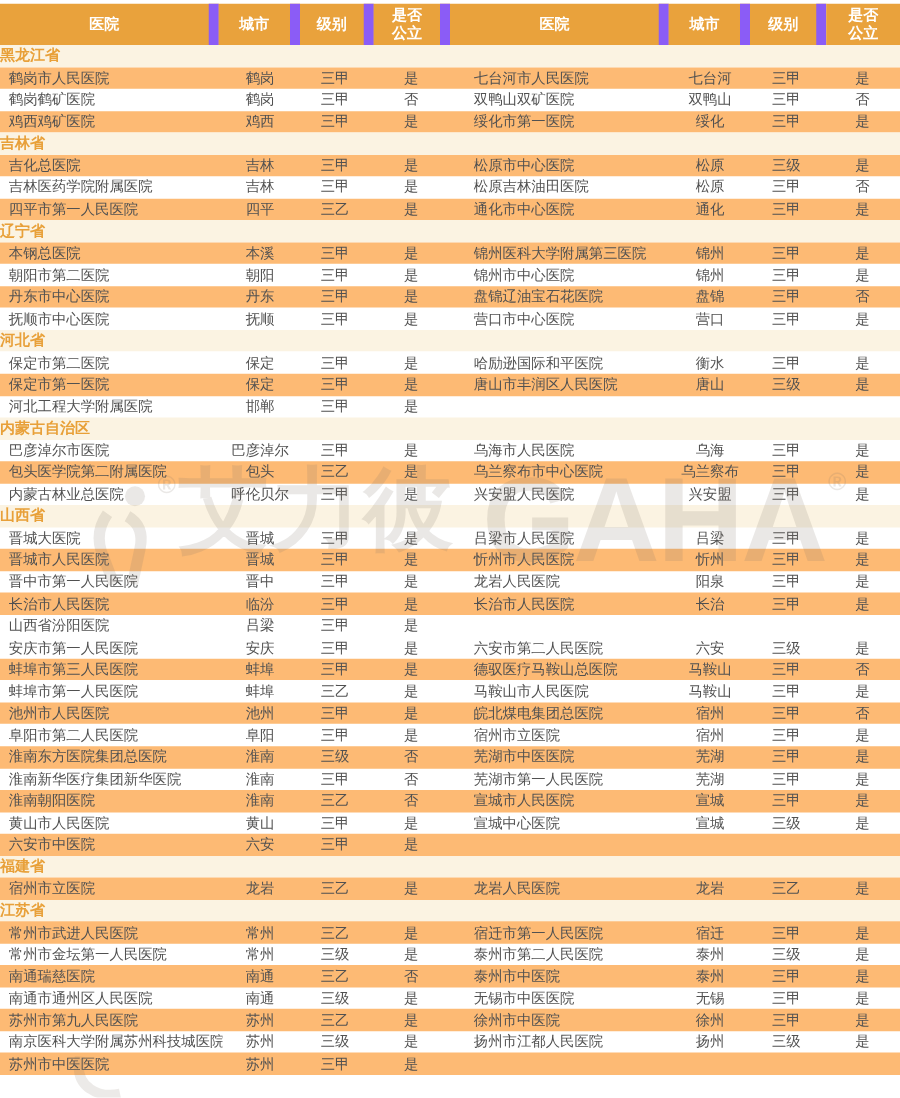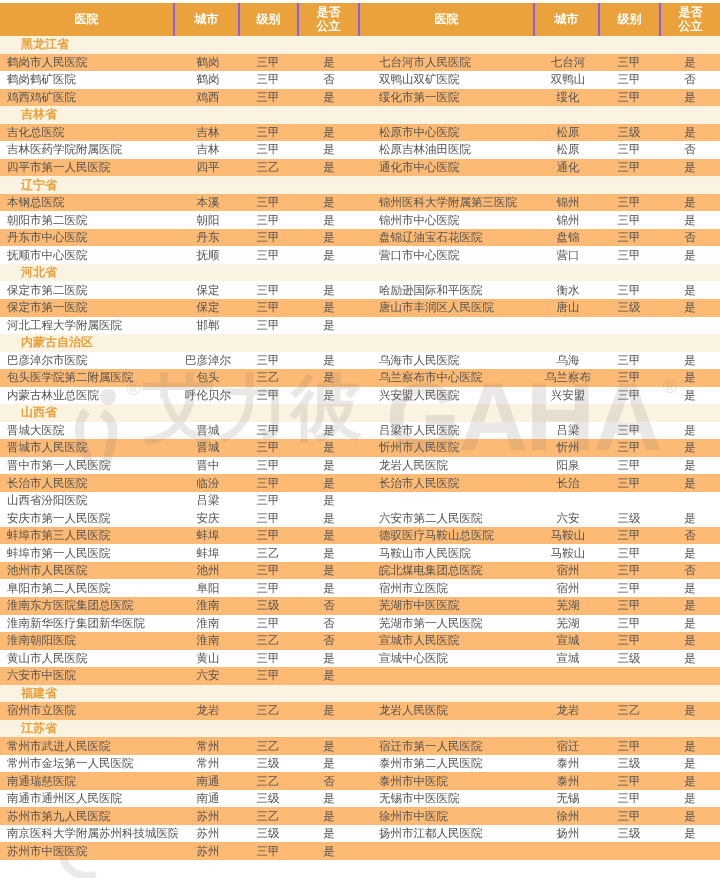--- a/index.html
+++ b/index.html
@@ -7,41 +7,41 @@
     width:720px;height:878px;overflow:hidden;position:relative;
     background:#ffffff;
     font-family:"Liberation Sans","DejaVu Sans",sans-serif;
   }
   .table-wrap{position:relative;width:720px;height:878px;}
   
   .thead{display:flex;height:33px;margin-top:3px;position:relative;z-index:2;}
   .hcell{
     background:#E9A23C;color:#fff;font-weight:bold;font-size:12px;
     display:flex;align-items:center;justify-content:center;text-align:center;
-    box-sizing:border-box;border-right:2px solid #8b5cf6;line-height:1.1;
+    box-sizing:border-box;border-right:8px solid #8b5cf6;line-height:1.1;
   }
   .hcell:last-child{border-right:none;}
   .w-hosp{width:178px;}
   .w-city{width:66px;}
   .w-lvl{width:60px;}
   .w-pub{width:62px;}
   .w-lvl2{width:62px;}
   .w-pub2{width:60px;}
   .pub-inner{display:block;width:30px;}
   
   .tbody{position:relative;z-index:2;}
   .row{
     height:calc((878px - 36px)/48);
     display:flex;align-items:center;
     font-size:11.5px;color:#515151;
   }
   .row.alt{background:#fdba74;}
   .row.province{
     background:#FBF3E2;color:#E8A039;font-weight:bold;font-size:12px;
-    padding-left:21px;box-sizing:border-box;
+    padding-left:0;box-sizing:border-box;
   }
   .cell{box-sizing:border-box;white-space:nowrap;overflow:hidden;}
   .cell.hosp{width:178px;padding-left:7px;text-align:left;}
   .cell.hosp.rhalf{padding-left:19px;}
   .cell.city{width:60px;text-align:center;}
   .cell.lvl{width:60px;text-align:center;}
   .cell.pub{width:62px;text-align:center;}
   .cell.lvl.rhalf{width:62px;}
   .cell.pub.rhalf{width:60px;}
   

